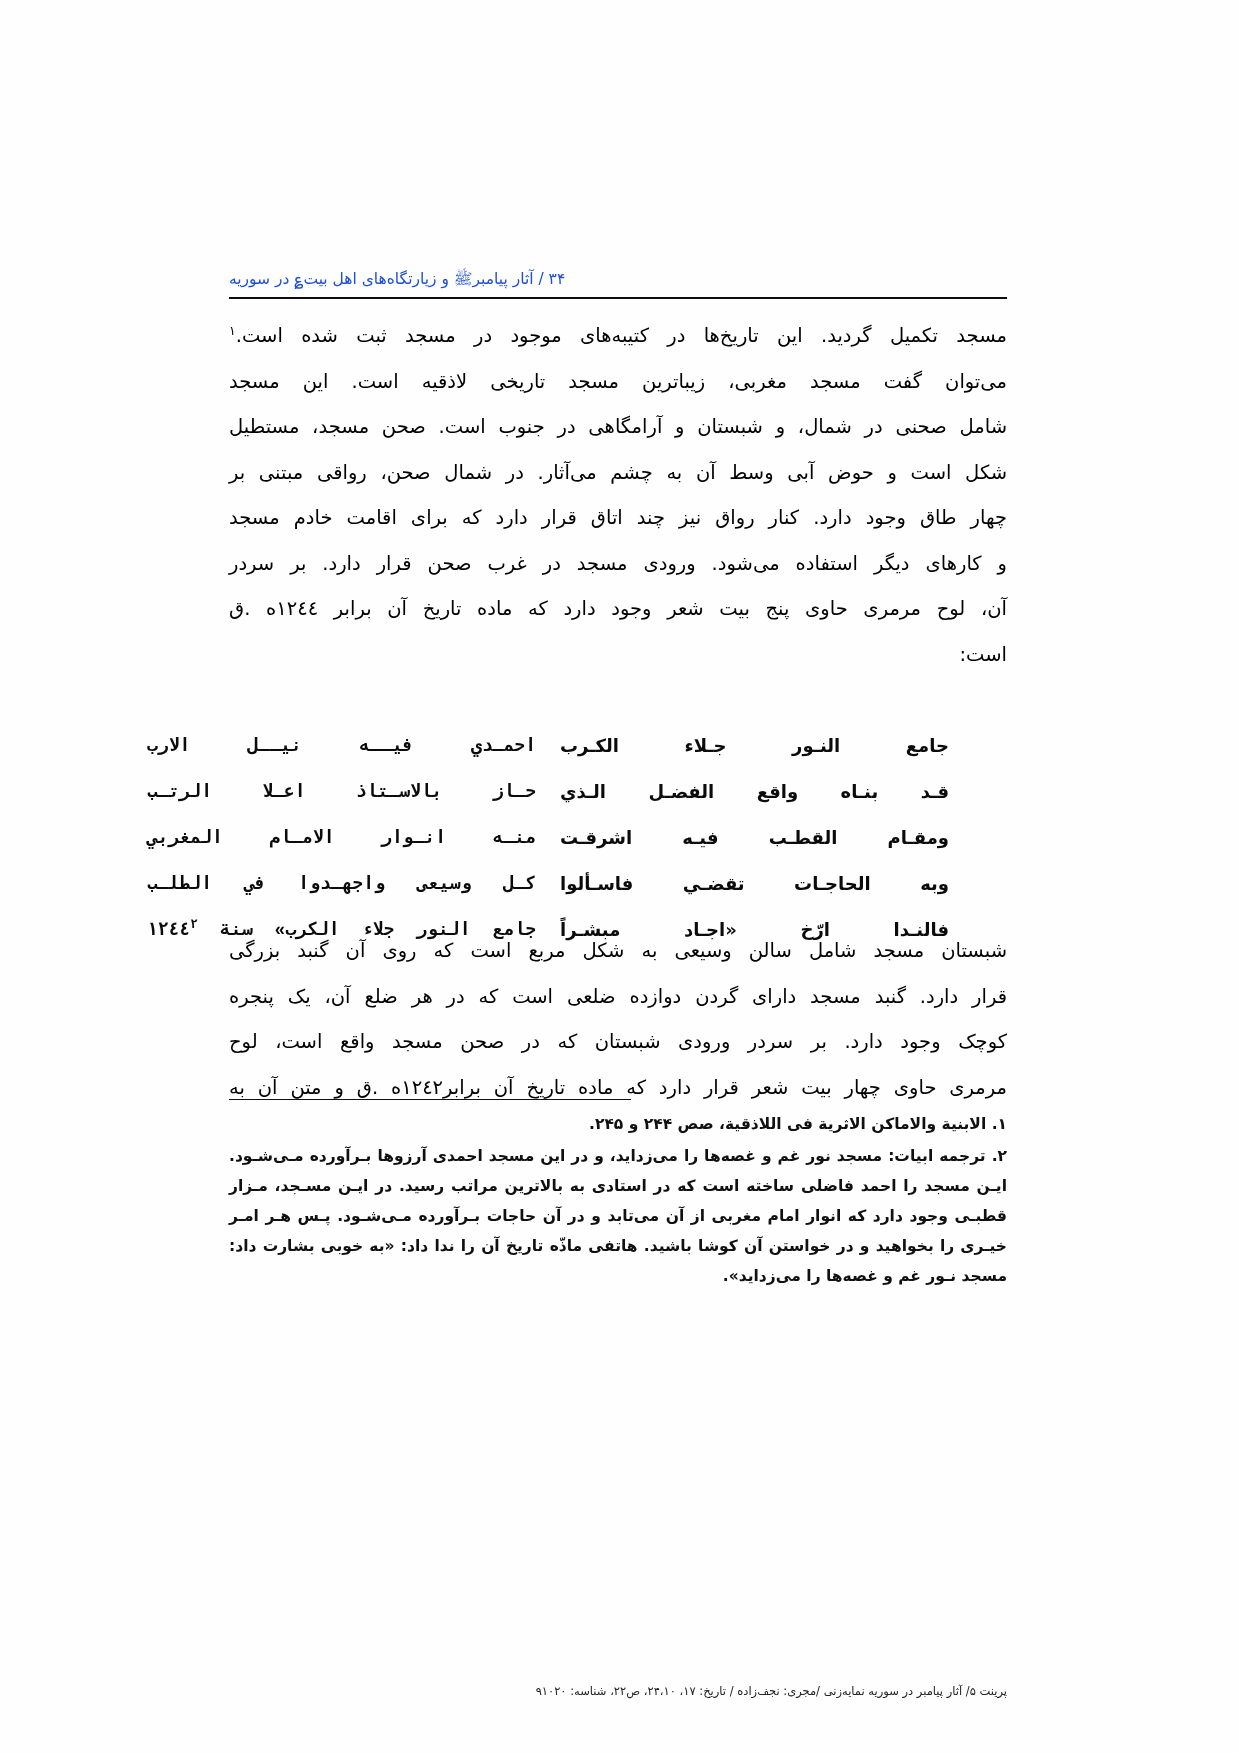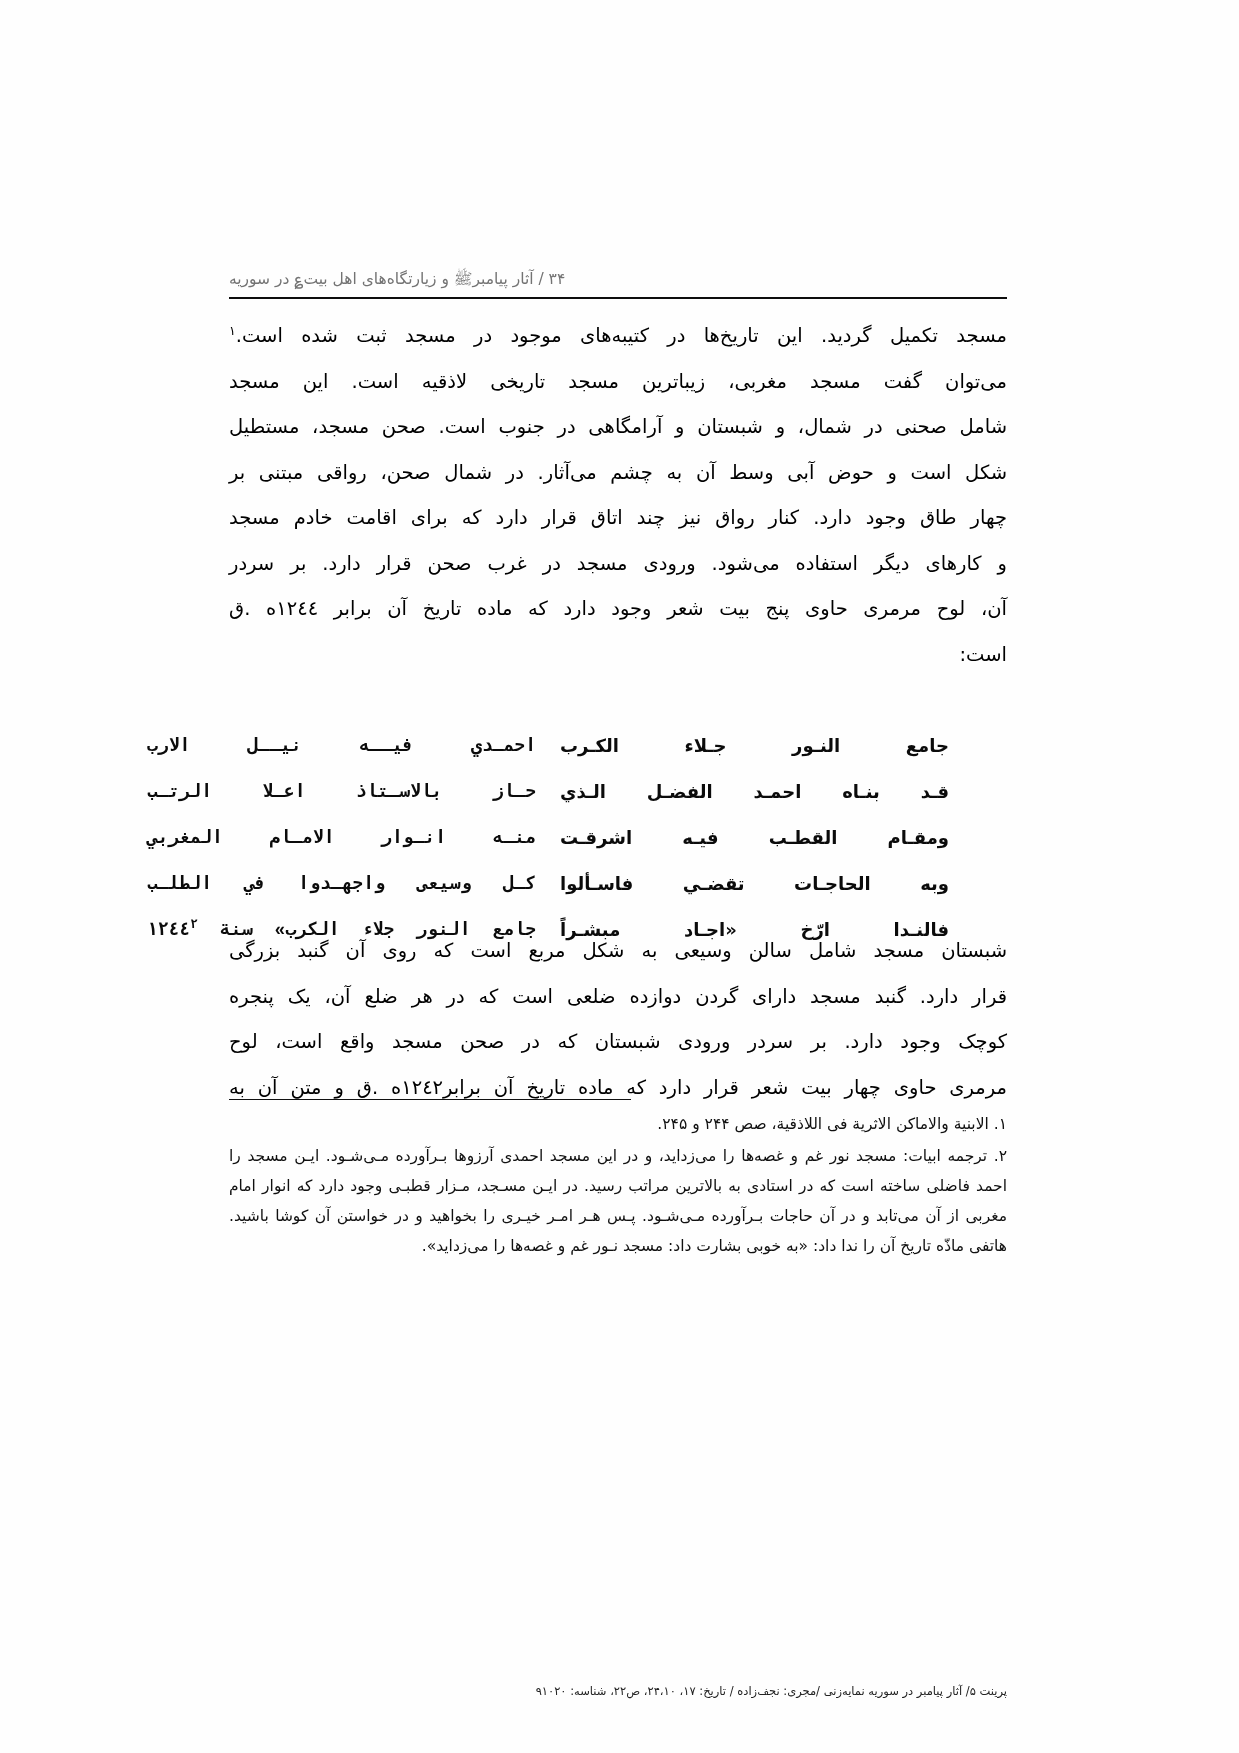--- a/index.html
+++ b/index.html
@@ -26,21 +26,21 @@
   .header-zone {
     position: absolute;
     top: 270px;
     right: 232px;
     width: 778px;
     text-align: left;
   }
   .running-head {
     font-size: 15.5px;
     line-height: 1.2;
-    color: #737373;
+    color: #1d4ed8;
     white-space: nowrap;
     direction: rtl;
     unicode-bidi: isolate;
     letter-spacing: -0.2px;
   }
   .header-rule {
     position: absolute;
     top: 297px;
     right: 232px;
     width: 778px;
@@ -136,20 +136,21 @@
     right: 608px;
     width: 402px;
     height: 0;
     border-top: 1.4px solid #111;
   }
   .fn-zone {
     position: absolute;
     top: 1109px;
     right: 232px;
     width: 778px;
+    font-weight: bold;
   }
   .fn-item {
     direction: rtl;
     text-align: justify;
     text-align-last: right;
     font-size: 15.5px;
     line-height: 30px;
     color: #101010;
     margin: 0 0 2px 0;
   }
@@ -191,21 +192,21 @@
   </div>
 
   <div class="verse-zone">
 
     <div class="verse-line">
       <div class="hemistich right"><span class="stretch">جامع النـور جـلاء الكـرب</span></div>
       <div class="hemistich left"><span class="stretch">احمـدي فيــه نيــل الارب</span></div>
     </div>
 
     <div class="verse-line">
-      <div class="hemistich right"><span class="stretch">قـد بنـاه احمـد الفضـل الـذي</span></div>
+      <div class="hemistich right"><span class="stretch">قـد بنـاه واقع الفضـل الـذي</span></div>
       <div class="hemistich left"><span class="stretch">حـاز بالاسـتاذ اعـلا الرتـب</span></div>
     </div>
 
     <div class="verse-line">
       <div class="hemistich right"><span class="stretch">ومقـام القطـب فيـه اشرقـت</span></div>
       <div class="hemistich left"><span class="stretch">منـه انـوار الامـام المغربي</span></div>
     </div>
 
     <div class="verse-line">
       <div class="hemistich right"><span class="stretch">وبه الحاجـات تقضـي فاسـألوا</span></div>

